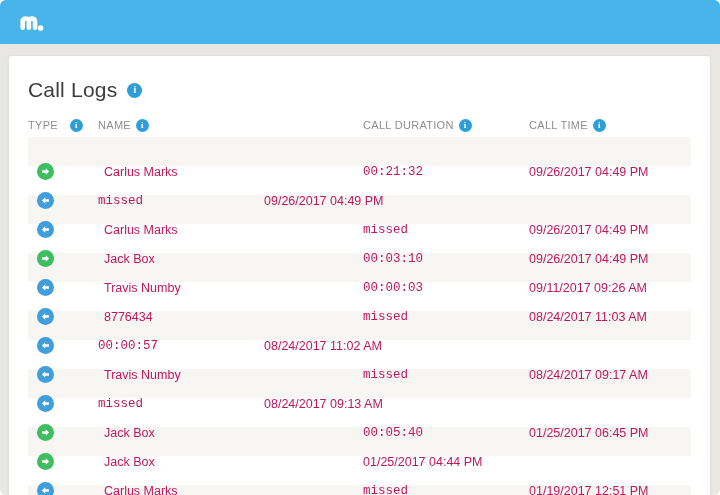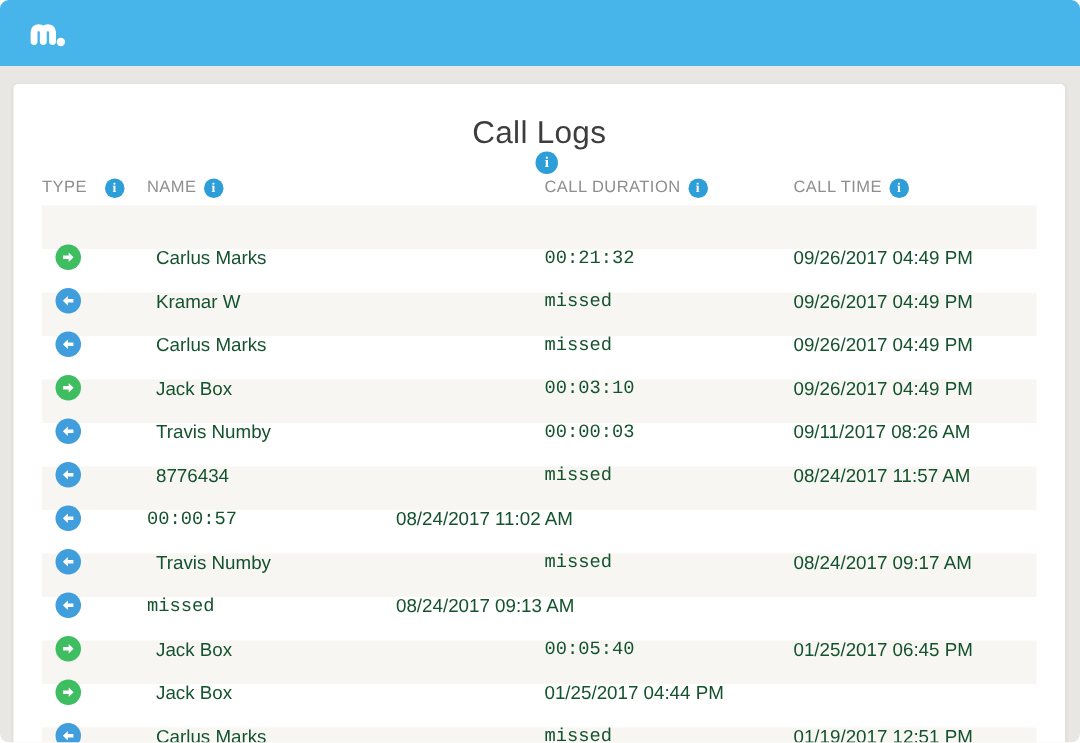--- a/index.html
+++ b/index.html
@@ -22,21 +22,21 @@
   .logo { display:inline-flex; align-items:center; cursor:pointer; }
 
   
   .card {
     position:absolute; left:8px; right:9px; top:55px; height:480px;
     background:#ffffff; border:1px solid #e3e1dd; border-bottom:none;
     border-radius:4px 4px 0 0;
     box-shadow:0 1px 2px rgba(0,0,0,.05);
     padding:0 19px;
   }
-  .titlebar { display:flex; align-items:center; padding-top:21px; height:47px;flex-direction:column; }
+  .titlebar { display:flex; align-items:center; padding-top:21px; height:47px; }
   .titlebar h1 {
     margin:0; font-size:21px; font-weight:400; color:#3d3d3d; letter-spacing:.2px;
   }
   .info {
     width:13px; height:13px; border-radius:50%;
     background:var(--info,#2d9ed8); color:#fff;
     font-family:"Liberation Serif", serif; font-weight:bold; font-size:9px;
     display:inline-flex; align-items:center; justify-content:center;
     line-height:1; cursor:pointer; flex:0 0 auto;
   }
@@ -46,21 +46,21 @@
   .thead { display:flex; align-items:center; margin-top:10px; height:24px; }
   .col { display:flex; align-items:center; gap:5px;
          font-size:11px; color:#8e8e8e; letter-spacing:.3px; }
   .col.type { width:70px;gap:12px; }
   .col.name { width:265px;text-align:right; }
   .col.duration { width:166px; }
   .col.time { flex:1; }
 
   .row { display:flex; align-items:center; height:29px; background:#ffffff; }
   .row:nth-child(odd) { background:var(--stripe,#f7f6f3); }
-  .cell { font-size:12.5px; color:#14532d;margin-top:40px; }
+  .cell { font-size:12.5px; color:#be185d;margin-top:40px; }
   .cell.type { width:70px; display:flex; align-items:center; }
   .cell.name { width:265px; padding-left:6px; }
   .cell.duration { width:166px;font-family:Liberation Mono, monospace; }
   .cell.time { flex:1; }
   .dir-icon {
     width:17px; height:17px; border-radius:50%; margin-left:9px;
     display:flex; align-items:center; justify-content:center; flex:0 0 auto;
   }
   .dir-icon svg { display:block; }
   .dir-icon.incoming svg { transform:scaleX(-1); }
@@ -119,21 +119,20 @@
           <div class="cell time">09/26/2017 04:49 PM</div>
         </div>
         <div class="row">
           <div class="cell type">
             <span class="dir-icon incoming" style="background: rgb(63, 158, 219);">
               <svg width="11" height="11" viewBox="0 0 16 16" aria-hidden="true">
                 <path d="M3 6.3 H8.4 V3.4 L13.2 8 L8.4 12.6 V9.7 H3 Z" fill="#ffffff"></path>
               </svg>
             </span>
           </div>
-          <div class="cell name">Kramar W</div>
           <div class="cell duration">missed</div>
           <div class="cell time">09/26/2017 04:49 PM</div>
         </div>
         <div class="row">
           <div class="cell type">
             <span class="dir-icon incoming" style="background: rgb(63, 158, 219);">
               <svg width="11" height="11" viewBox="0 0 16 16" aria-hidden="true">
                 <path d="M3 6.3 H8.4 V3.4 L13.2 8 L8.4 12.6 V9.7 H3 Z" fill="#ffffff"></path>
               </svg>
             </span>
@@ -157,33 +156,33 @@
         <div class="row">
           <div class="cell type">
             <span class="dir-icon incoming" style="background: rgb(63, 158, 219);">
               <svg width="11" height="11" viewBox="0 0 16 16" aria-hidden="true">
                 <path d="M3 6.3 H8.4 V3.4 L13.2 8 L8.4 12.6 V9.7 H3 Z" fill="#ffffff"></path>
               </svg>
             </span>
           </div>
           <div class="cell name">Travis Numby</div>
           <div class="cell duration">00:00:03</div>
-          <div class="cell time">09/11/2017 08:26 AM</div>
+          <div class="cell time">09/11/2017 09:26 AM</div>
         </div>
         <div class="row">
           <div class="cell type">
             <span class="dir-icon incoming" style="background: rgb(63, 158, 219);">
               <svg width="11" height="11" viewBox="0 0 16 16" aria-hidden="true">
                 <path d="M3 6.3 H8.4 V3.4 L13.2 8 L8.4 12.6 V9.7 H3 Z" fill="#ffffff"></path>
               </svg>
             </span>
           </div>
           <div class="cell name">8776434</div>
           <div class="cell duration">missed</div>
-          <div class="cell time">08/24/2017 11:57 AM</div>
+          <div class="cell time">08/24/2017 11:03 AM</div>
         </div>
         <div class="row">
           <div class="cell type">
             <span class="dir-icon incoming" style="background: rgb(63, 158, 219);">
               <svg width="11" height="11" viewBox="0 0 16 16" aria-hidden="true">
                 <path d="M3 6.3 H8.4 V3.4 L13.2 8 L8.4 12.6 V9.7 H3 Z" fill="#ffffff"></path>
               </svg>
             </span>
           </div>
           <div class="cell duration">00:00:57</div>

